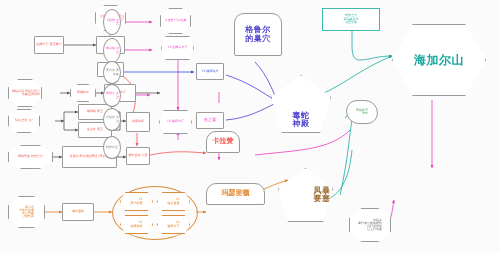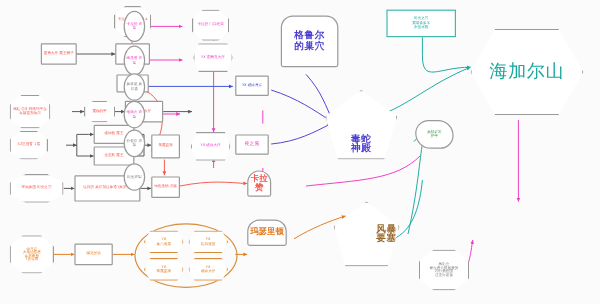--- a/index.html
+++ b/index.html
@@ -2,21 +2,21 @@
 <html><head>
 <meta charset="utf-8">
 <title>Raid Flow Diagram</title>
 <style>
   html,body{margin:0;padding:0;background:#fbfbfb;}
   body{width:500px;height:253px;overflow:hidden;position:relative;
        font-family:"DejaVu Sans","Liberation Sans",sans-serif;}
   #stage{position:absolute;left:0;top:0;width:500px;height:253px;}
   svg.layer{position:absolute;left:0;top:0;width:500px;height:253px;}
   .node{position:absolute;box-sizing:border-box;display:flex;align-items:center;
-        justify-content:center;text-align:center;line-height:1.05;
+        justify-content:center;text-align:right;line-height:1.05;
         background:#ffffff;overflow:hidden;}
   .node span{display:block;padding:0 1px;}
   .rect{border:1px solid #9a9a9a;border-radius:1px;}
   .circle{border:1px solid #9a9a9a;border-radius:50%;}
   .oct{border:1px solid #9a9a9a;
        clip-path:polygon(30% 0,70% 0,100% 30%,100% 70%,70% 100%,30% 100%,0 70%,0 30%);}
   .hex{border:1px solid #9a9a9a;
        clip-path:polygon(14% 0,86% 0,100% 50%,86% 100%,14% 100%,0 50%);}
   .bighex{border:1px solid #9a9a9a;
        clip-path:polygon(22% 0,78% 0,100% 50%,78% 100%,22% 100%,0 50%);}
@@ -35,21 +35,21 @@
   .t-pink{color:#ef3ac0;}
   .t-blue{color:#3b4fd8;}
   .t-orange{color:#e07b1e;}
   .t-teal{color:#16a8a0;}
   .t-brown{color:#9a6a2e;}
   .t-green{color:#3a9a4a;}
   .t-gray{color:#7a7a7a;}
   .t-indigo{color:#4b3fd0;}
   .f3{font-size:3px;}
   .f4{font-size:4px;}
-  .f9{font-size:15px;font-weight:normal;letter-spacing:.5px;}
+  .f9{font-size:12px;font-weight:bold;letter-spacing:.5px;}
   .f8{font-size:8px;font-weight:bold;letter-spacing:.5px;}
   .f7{font-size:7px;font-weight:bold;}
 </style>
 </head>
 <body>
 
 <div id="stage">
 
   <svg class="layer" viewBox="0 0 500 253">
     <defs>
@@ -252,25 +252,25 @@
 
   <div class="node rect" style="left:196px;top:63px;width:28px;height:17px;">
     <span class="f3 t-blue">YX
 破碎海岸</span>
     </div>
 
   <div class="node rect" style="left:196px;top:112px;width:28px;height:17px;">
     <span class="f4 t-pink">夜之魇</span>
     </div>
 
-  <div class="node arch" style="left:206px;top:142px;width:20px;height:22px;font-family:Liberation Serif, serif;">
+  <div class="node arch" style="left:206px;top:131px;width:34px;height:22px;font-family:Liberation Serif, serif;">
     <span class="f7 t-red">卡拉赞</span>
     </div>
 
-  <div class="node arch" style="left:206px;top:183px;width:33px;height:22px;">
+  <div class="node arch" style="left:206px;top:183px;width:59px;height:22px;">
     <span class="f7 t-orange">玛瑟里顿</span>
     </div>
 
   <div class="node arch" style="left:234px;top:13px;width:48px;height:43px;">
     <span class="f8 t-indigo" style="white-space:pre-line;">格鲁尔
 的巢穴</span>
     </div>
 
   <div class="node pent" style="left:271px;top:75px;width:60px;height:58px;">
     <span class="f8 t-indigo" style="white-space:pre-line;margin-top:32px;">毒蛇

